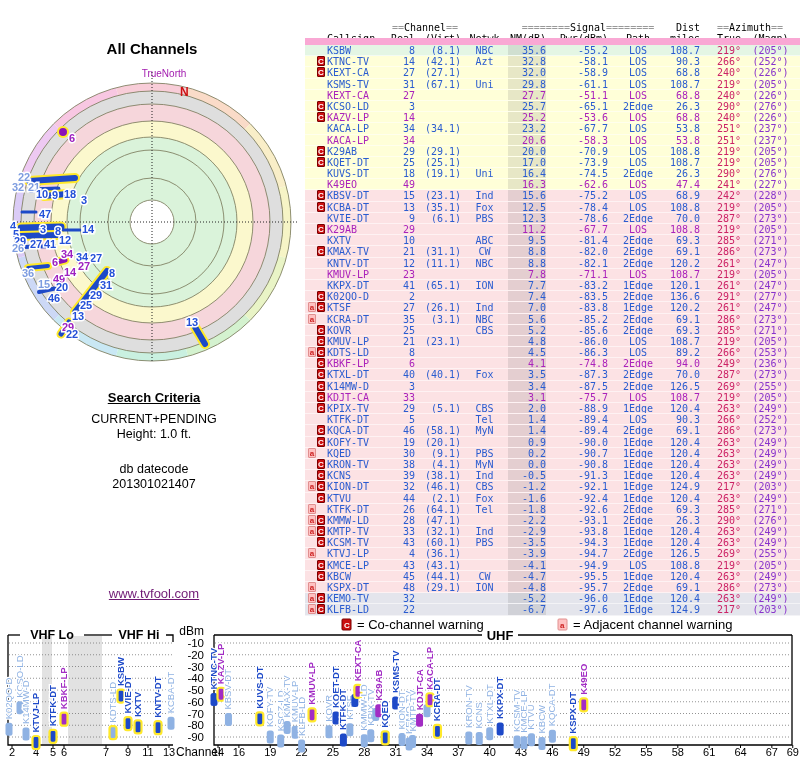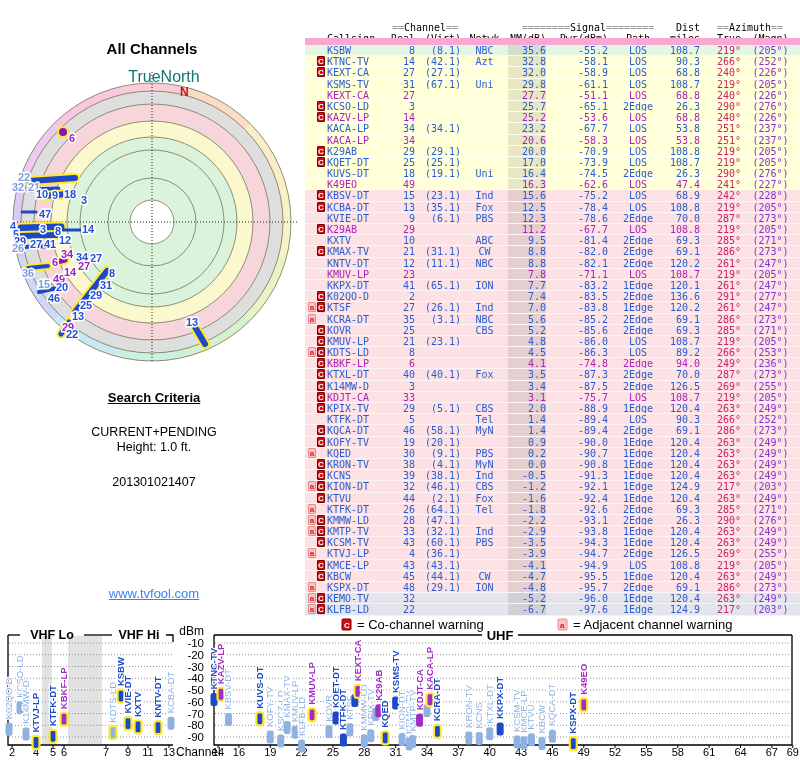--- a/index.html
+++ b/index.html
@@ -2,27 +2,27 @@
 <html><head>
 <meta charset="utf-8">
 <style>
   html,body{margin:0;padding:0;background:#fff;}
   body{width:800px;height:768px;position:relative;overflow:hidden;
        font-family:"Liberation Sans",sans-serif;color:#000;}
   .abs{position:absolute;}
   
   #radar-title{left:0;top:40px;width:304px;text-align:center;
                font-size:15px;font-weight:bold;}
-  #radar-sub{left:0;top:68px;width:328px;text-align:center;font-size:16px;color:#0f766e;}
+  #radar-sub{left:0;top:68px;width:328px;text-align:center;font-size:10px;color:#a21caf;}
   #radar-svg{left:0;top:30px;}
   #criteria{left:0;top:390px;width:308px;text-align:center;font-size:12.5px;line-height:15px;}
-  #criteria .head{font-weight:bold;text-decoration:underline;font-size:13px;margin-bottom:20px;}
+  #criteria .head{font-weight:bold;text-decoration:underline;font-size:13px;margin-bottom:7px;}
   #criteria .gap{height:20px;}
   #site-link{left:0;top:586px;width:308px;text-align:center;font-size:13px;}
-  #site-link a{color:#3b82f6;text-decoration:underline;}
+  #site-link a{color:#701a75;text-decoration:underline;}
   
   #tv-table{left:305px;top:22px;width:581px;
             font-family:"DejaVu Sans Mono","Liberation Mono",monospace;
             font-size:10px;line-height:11px;}
   .trow{display:grid;grid-template-columns:22px 62px 26px 46px 47px 38px 62px 60px 32px 41px 59px;
         height:11.2px;box-sizing:border-box;border-bottom:1px solid rgba(255,255,255,0.55);}
   .hrow{border-bottom:none;height:11px;}
   .h2row{border-bottom:7px solid #f9a8d4;height:12px;}
   .cell{overflow:hidden;white-space:nowrap;}
   .r{text-align:right;} .cen{text-align:center;}
@@ -146,20 +146,21 @@
       <text x="186" y="296" font-size="11" font-weight="bold" fill="#2450d8" stroke="#ffffff" stroke-width="3" paint-order="stroke">13</text>
     </g>
   <text x="180" y="66" font-size="12" font-weight="bold" fill="#cc1111">N</text>
 </svg>
 
 <div class="abs" id="criteria">
   <div class="head">Search Criteria</div>
   <div>CURRENT+PENDING</div>
   <div>Height: 1.0 ft.</div>
   <div class="gap"></div>
+  <div>db datecode</div>
   <div>201301021407</div>
 </div>
 
 <div class="abs" id="site-link">
   <a href="#">www.tvfool.com</a>
 </div>
 
 <div class="abs" id="tv-table">
   <div class="trow hrow">
     <div class="cell" style="grid-column:1/3;"></div>

